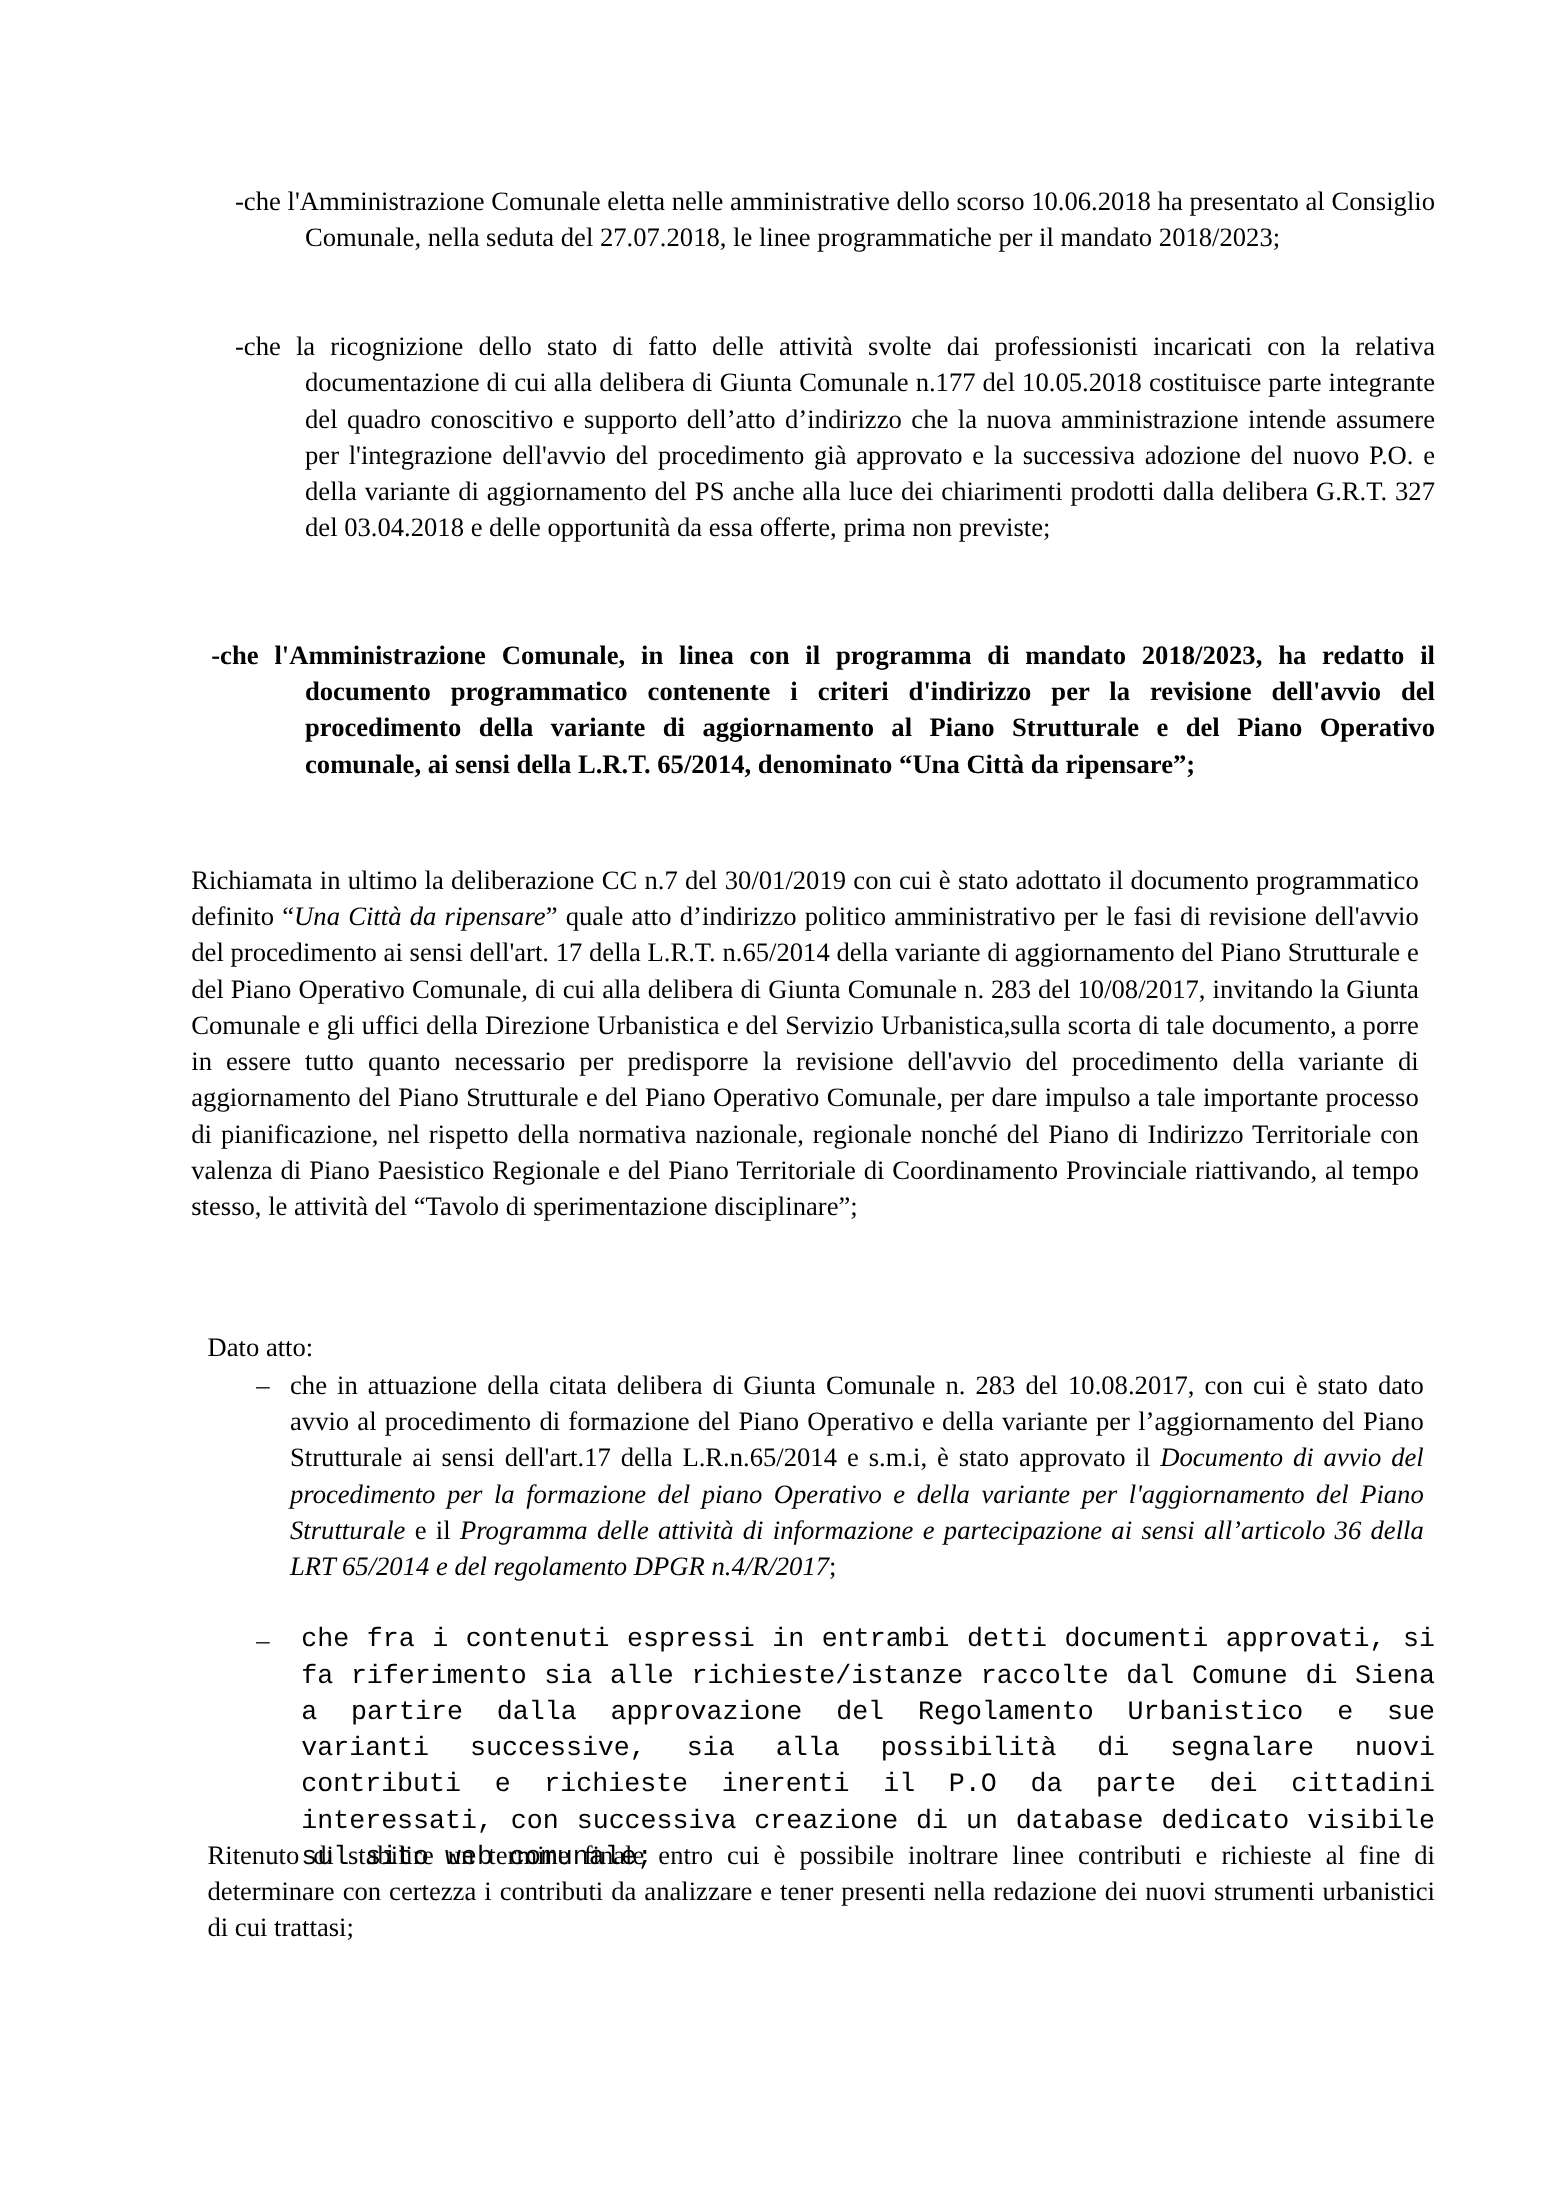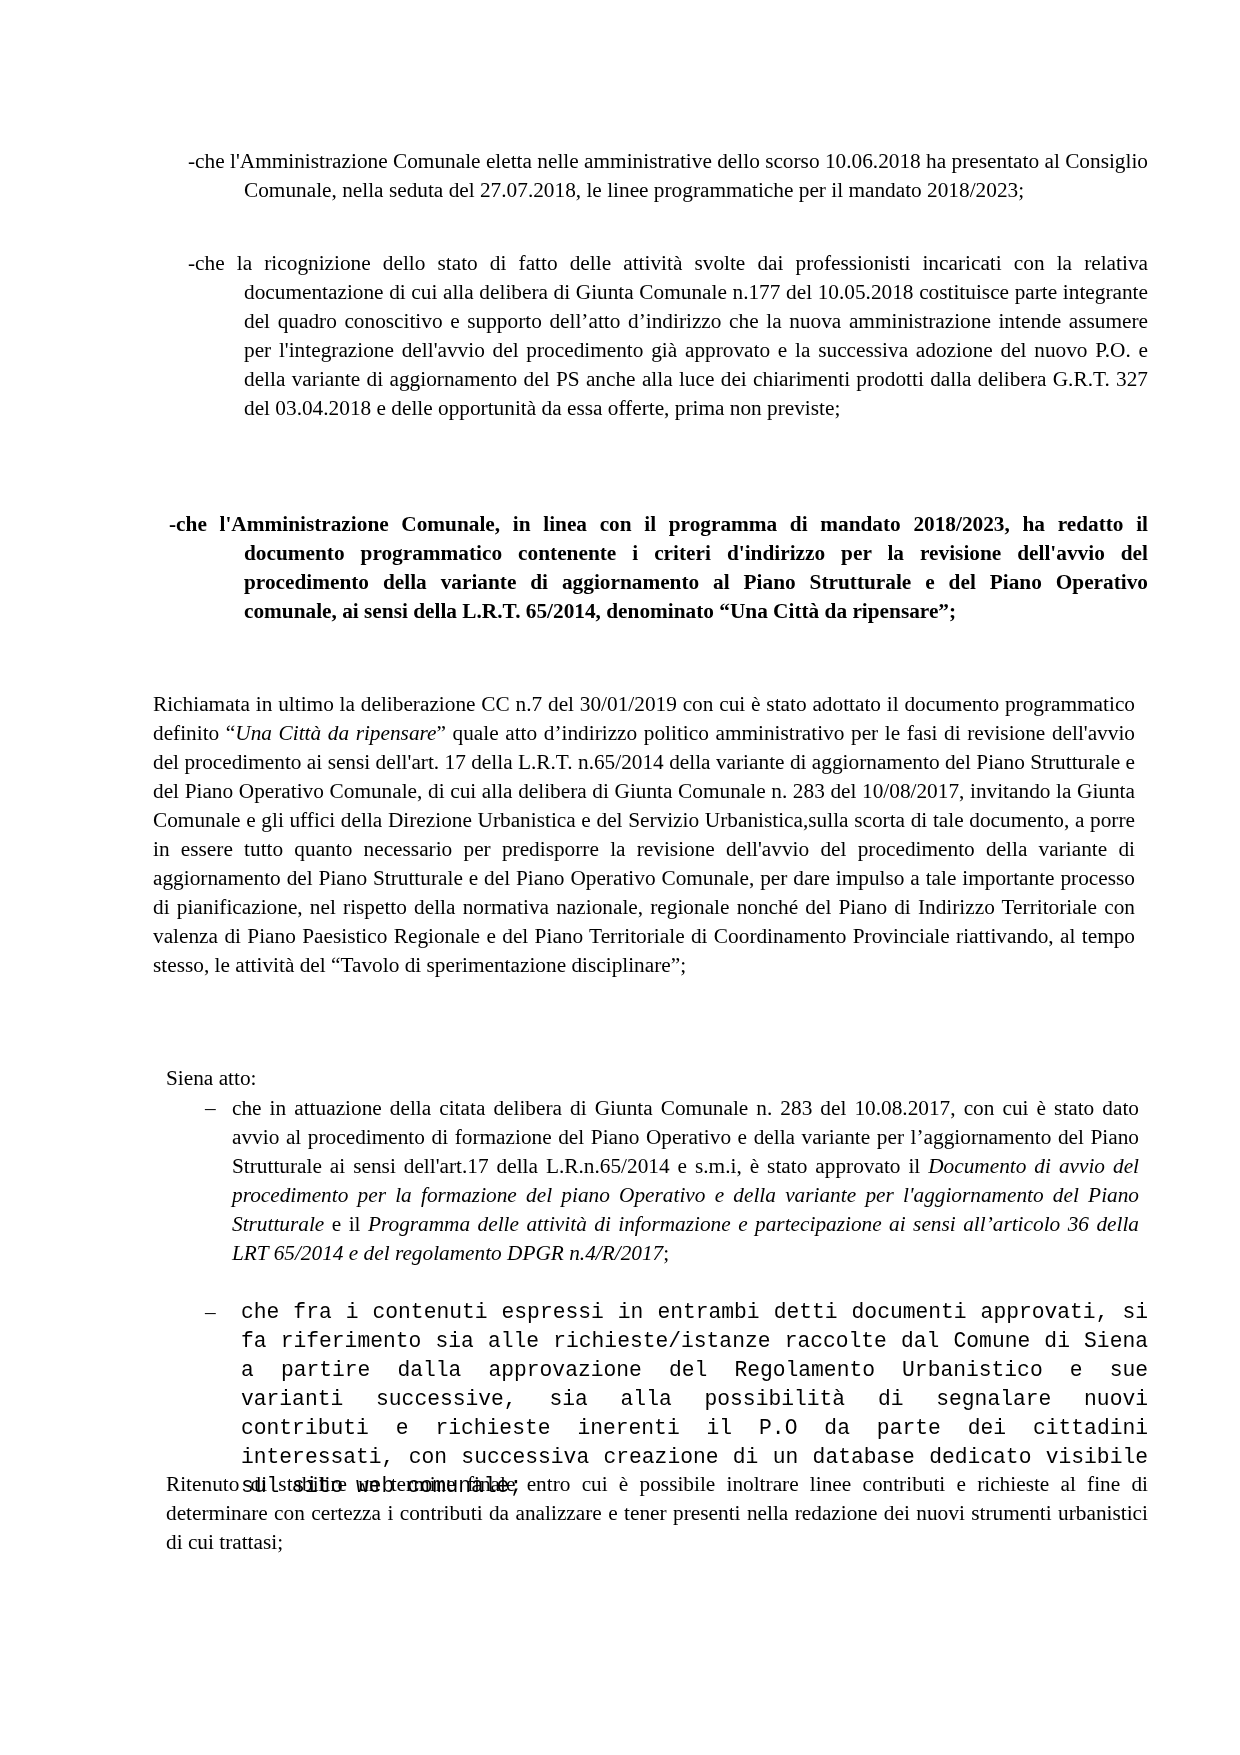--- a/index.html
+++ b/index.html
@@ -19,36 +19,36 @@
 </head>
 <body>
 
 <div class="page">
 
   <div class="blk hang" style="left:196px; top:147px; width:904px;">
     <span>-che</span>
     <span>l'Amministrazione Comunale eletta nelle amministrative dello scorso 10.06.2018 ha presentato al Consiglio Comunale, nella seduta del 27.07.2018, le linee programmatiche per il mandato 2018/2023;</span>
   </div>
 
-  <div class="blk hang" style="left:196px; top:249px; width:904px;">
+  <div class="blk hang" style="left:196px; top:263px; width:904px;">
     <span>-che</span>
     <span>la ricognizione dello stato di fatto delle attività svolte dai professionisti incaricati con la relativa documentazione di cui alla delibera di Giunta Comunale n.177 del 10.05.2018 costituisce parte integrante del quadro conoscitivo e supporto dell’atto d’indirizzo che la nuova amministrazione intende assumere per l'integrazione dell'avvio del procedimento già approvato e la successiva adozione del nuovo P.O. e della variante di aggiornamento del PS anche alla luce dei chiarimenti prodotti dalla delibera G.R.T. 327 del 03.04.2018 e delle opportunità da essa offerte, prima non previste;</span>
   </div>
 
   <div class="blk" style="left:196px; top:510px; width:904px; text-indent:-75px;font-weight:bold;">
     <span>-che</span>
     <span>l'Amministrazione Comunale, in linea con il programma di mandato 2018/2023, ha redatto il documento programmatico contenente i criteri d'indirizzo per la revisione dell'avvio del procedimento della variante di aggiornamento al Piano Strutturale e del Piano Operativo comunale, ai sensi della L.R.T. 65/2014, denominato “Una Città da ripensare”;</span>
   </div>
 
   <div class="blk" style="left:105px; top:690px; width:982px;">
     <span>Richiamata in ultimo la deliberazione CC n.7 del 30/01/2019 con cui è stato adottato il documento programmatico definito “</span><i>Una Città da ripensare</i><span>” quale atto d’indirizzo politico amministrativo per le fasi di revisione dell'avvio del procedimento ai sensi dell'art. 17 della L.R.T. n.65/2014 della variante di aggiornamento del Piano Strutturale e del Piano Operativo Comunale, di cui alla delibera di Giunta Comunale n. 283 del 10/08/2017, invitando la Giunta Comunale e gli uffici della Direzione Urbanistica e del Servizio Urbanistica,sulla scorta di tale documento, a porre in essere tutto quanto necessario per predisporre la revisione dell'avvio del procedimento della variante di aggiornamento del Piano Strutturale e del Piano Operativo Comunale, per dare impulso a tale importante processo di pianificazione, nel rispetto della normativa nazionale, regionale nonché del Piano di Indirizzo Territoriale con valenza di Piano Paesistico Regionale e del Piano Territoriale di Coordinamento Provinciale riattivando, al tempo stesso, le attività del “Tavolo di sperimentazione disciplinare”;</span>
   </div>
 
   <div class="blk" style="left:118px; top:1064px; width:400px;">
-    <span>Siena atto:</span>
+    <span>Dato atto:</span>
   </div>
 
   <div class="list-item" style="left:157px; top:1094px; width:943px;">
     <span class="dash">–</span>
     <div class="list-text" style="left:27px; top:0; width:907px;">
       <span>che in attuazione della citata delibera di Giunta Comunale n. 283 del 10.08.2017, con cui  è stato dato avvio al procedimento di formazione del Piano Operativo e della variante per l’aggiornamento del Piano Strutturale ai sensi dell'art.17 della L.R.n.65/2014 e s.m.i, è stato approvato il </span><i>Documento di avvio del procedimento per la formazione del piano Operativo e della variante per l'aggiornamento del Piano Strutturale</i><span> e il </span><i>Programma delle attività di informazione e partecipazione ai sensi all’articolo 36 della LRT 65/2014 e del regolamento DPGR n.4/R/2017</i><span>;</span>
     </div>
   </div>
 
   <div class="list-item" style="left:157px; top:1298px; width:943px;">

